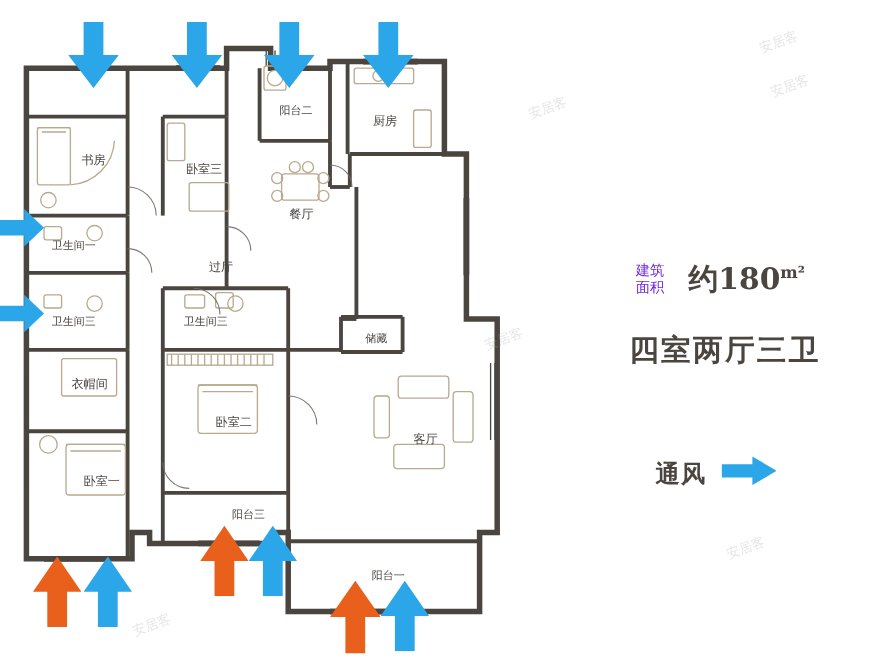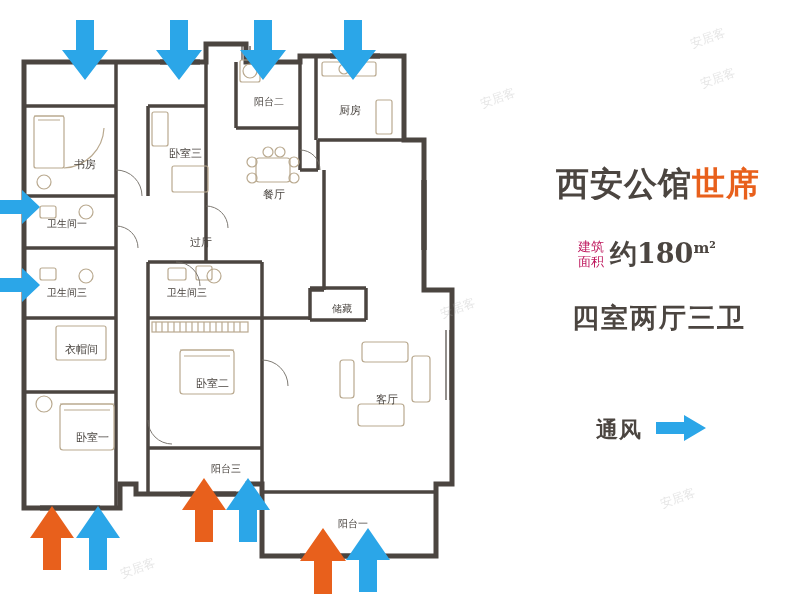--- a/index.html
+++ b/index.html
@@ -26,22 +26,22 @@
   
   #info { position:absolute; left:548px; top:0; width:252px; height:600px; }
   .title {
     position:absolute; left:8px; top:162px; width:244px;
     font-family:"DejaVu Serif", serif; font-weight:bold;
     font-size:33px; letter-spacing:1px; color:#4b4540; white-space:nowrap;
   }
   .title .orange { color:#e8601c; }
   .area-row { position:absolute; left:30px; top:236px; display:flex; align-items:center; }
   .area-key {
-    font-family:"DejaVu Sans", sans-serif; font-size:13px; color:#be185d;
-    line-height:15px; text-align:center; margin-right:6px;
+    font-family:"DejaVu Sans", sans-serif; font-size:13px; color:#6d28d9;
+    line-height:15px; text-align:center; margin-right:22px;
   }
   .area-val {
     font-family:"DejaVu Serif", serif; font-weight:bold; font-size:27px; color:#4b4540;
   }
   .area-val .unit { font-size:15px; vertical-align:super; }
   .rooms-row {
     position:absolute; left:24px; top:300px;
     font-family:"DejaVu Serif", serif; font-weight:bold; font-size:27px;
     color:#4b4540; letter-spacing:2px;
   }
@@ -200,21 +200,21 @@
           <path d="M116,226 A22,22 0 0 1 138,248" stroke="#6f6a63"></path>
           <path d="M176,262 A24,24 0 0 1 200,286" stroke="#6f6a63"></path>
           <path d="M206,206 A22,22 0 0 1 228,228" stroke="#6f6a63"></path>
           <path d="M262,360 A26,26 0 0 1 288,386" stroke="#6f6a63"></path>
           <path d="M148,420 A24,24 0 0 0 172,444" stroke="#6f6a63"></path>
           <path d="M300,150 A20,20 0 0 1 320,170" stroke="#6f6a63"></path>
         </g>
       </g>
     </svg>
 
-    <div class="room-label" style="left:74px; top:159px;">书房</div>
+    <div class="room-label" style="left:74px; top:140px;">书房</div>
     <div class="room-label" style="left:169px; top:148px;">卧室三</div>
     <div class="room-label sm" style="left:254px; top:96px;">阳台二</div>
     <div class="room-label" style="left:339px; top:105px;">厨房</div>
     <div class="room-label" style="left:263px; top:189px;">餐厅</div>
     <div class="room-label sm" style="left:47px; top:218px;">卫生间一</div>
     <div class="room-label" style="left:190px; top:237px;">过厅</div>
     <div class="room-label sm" style="left:47px; top:287px;">卫生间三</div>
     <div class="room-label sm" style="left:167px; top:287px;">卫生间三</div>
     <div class="room-label sm" style="left:332px; top:303px;">储藏</div>
     <div class="room-label" style="left:65px; top:344px;">衣帽间</div>
@@ -283,23 +283,20 @@
     </div>
     <div class="arrow" style="left:346px; top:528px;">
       <svg width="44" height="64" viewBox="0 0 44 64">
           <polygon points="22,0 44,32 31,32 31,64 13,64 13,32 0,32" fill="#2ba6e8"></polygon>
         </svg>
     </div>
   </div>
 
   <div id="info">
 
-    <div class="title">
-      <span>西安公馆</span><span class="orange">世席</span>
-    </div>
 
     <div class="area-row">
       <div class="area-key">
         <div>建筑</div>
         <div>面积</div>
       </div>
       <div class="area-val">
         <span>约180</span><span class="unit">m²</span>
       </div>
     </div>

